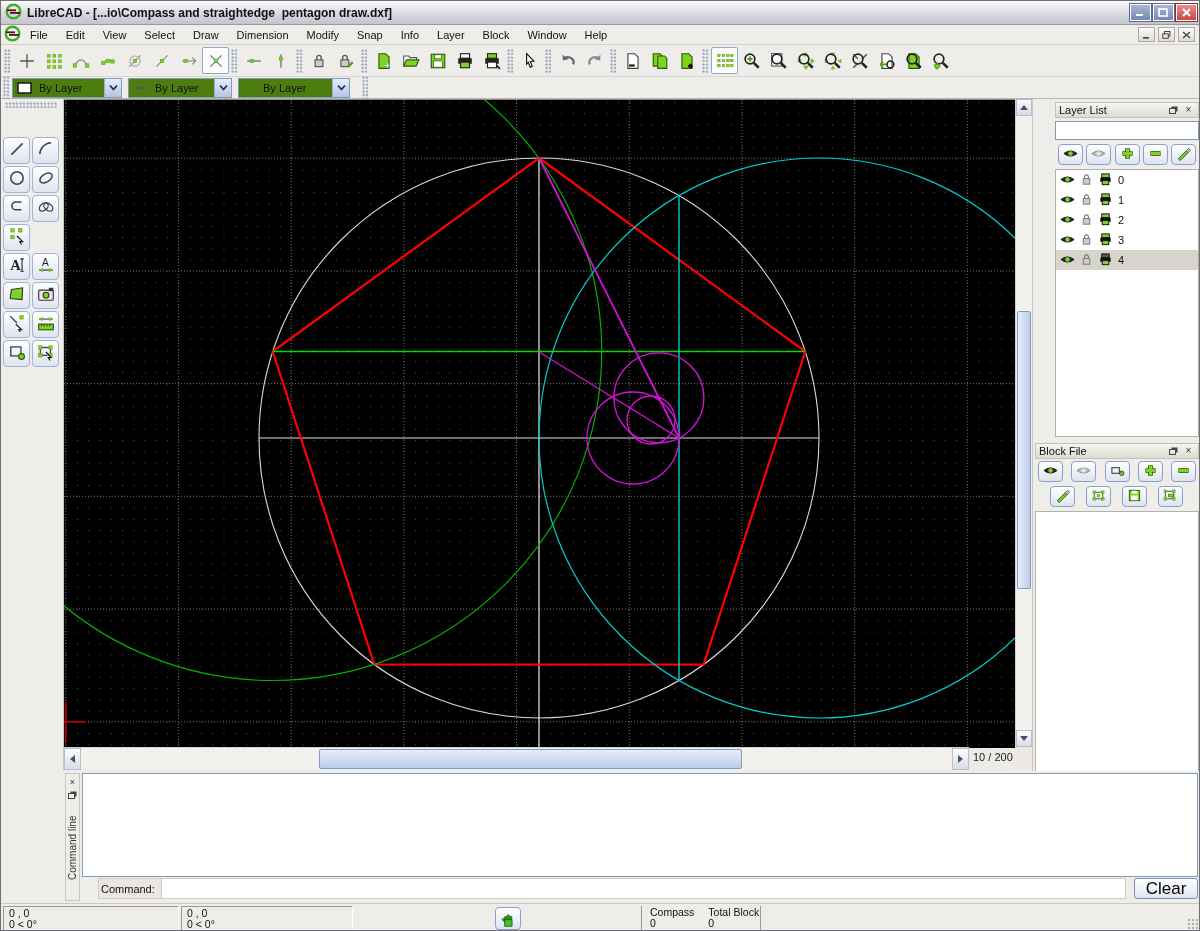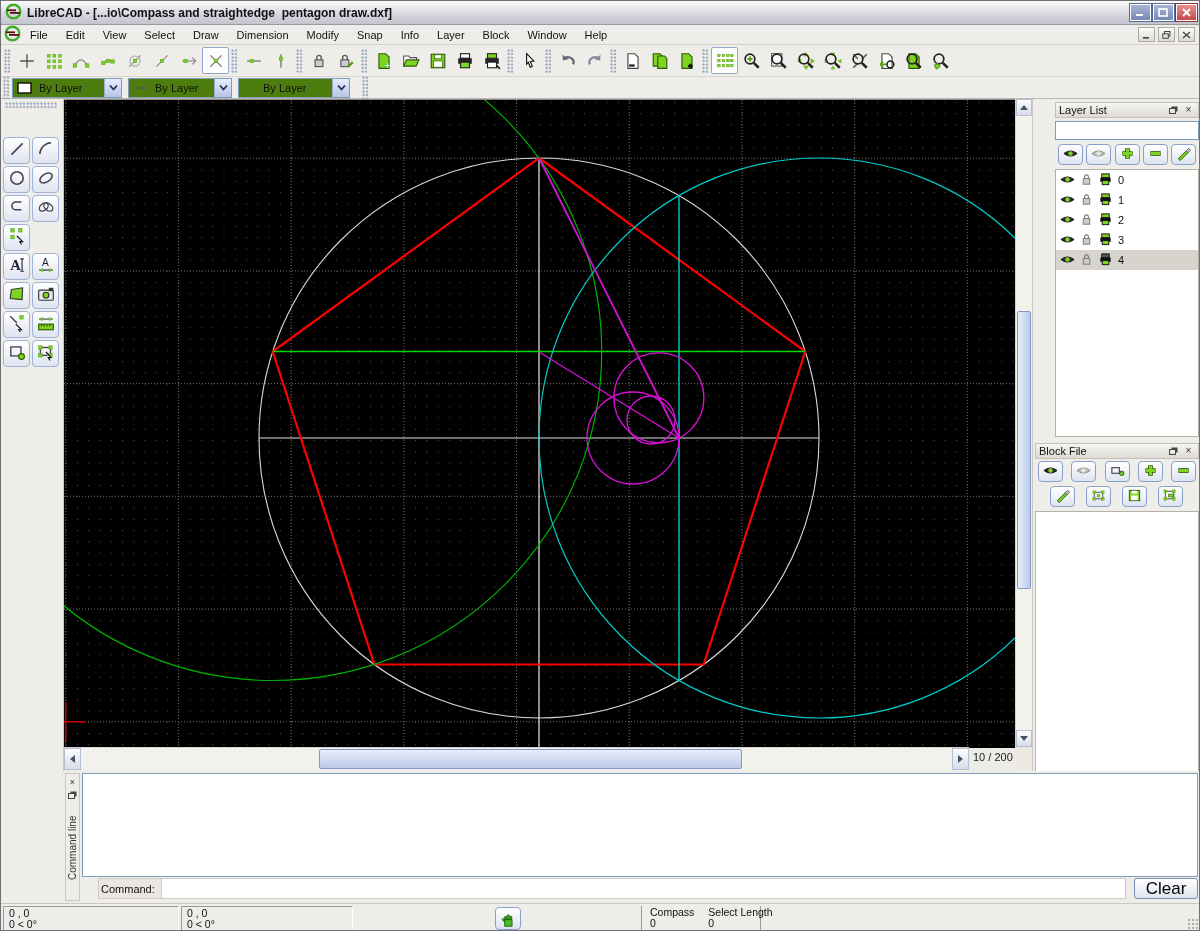--- a/index.html
+++ b/index.html
@@ -956,17 +956,17 @@
   <div class="coord-box rel"><span>0 , 0</span>
 <span>0 &lt; 0°</span></div>
   <button class="hand-btn" id="hand-btn">
       <svg width="18" height="18" viewBox="0 0 16 16">
         <path d="M5 14.5 V8.5 h6.6 v6 z M5 8.5 V6 h1.7 v2.5 z M7.3 8.5 V4.5 h1.7 v4 z M9.6 8.5 V5.8 h1.7 v2.7 z M5 10.5 l-2.4 -1.8 1.2 -1.4 1.2 1 z" fill="#4db829" stroke="#1c6b08" stroke-width="0.8"></path>
       </svg>
     </button>
   <div class="sel-box">
     <div class="sel-col"><span>Compass</span>
 <span>0</span></div>
-    <div class="sel-col"><span>Select Length</span>
+    <div class="sel-col"><span>Total Block</span>
 <span>0</span></div>
   </div>
   <div class="resize-grip"></div>
 </div>
 
 </body></html>

